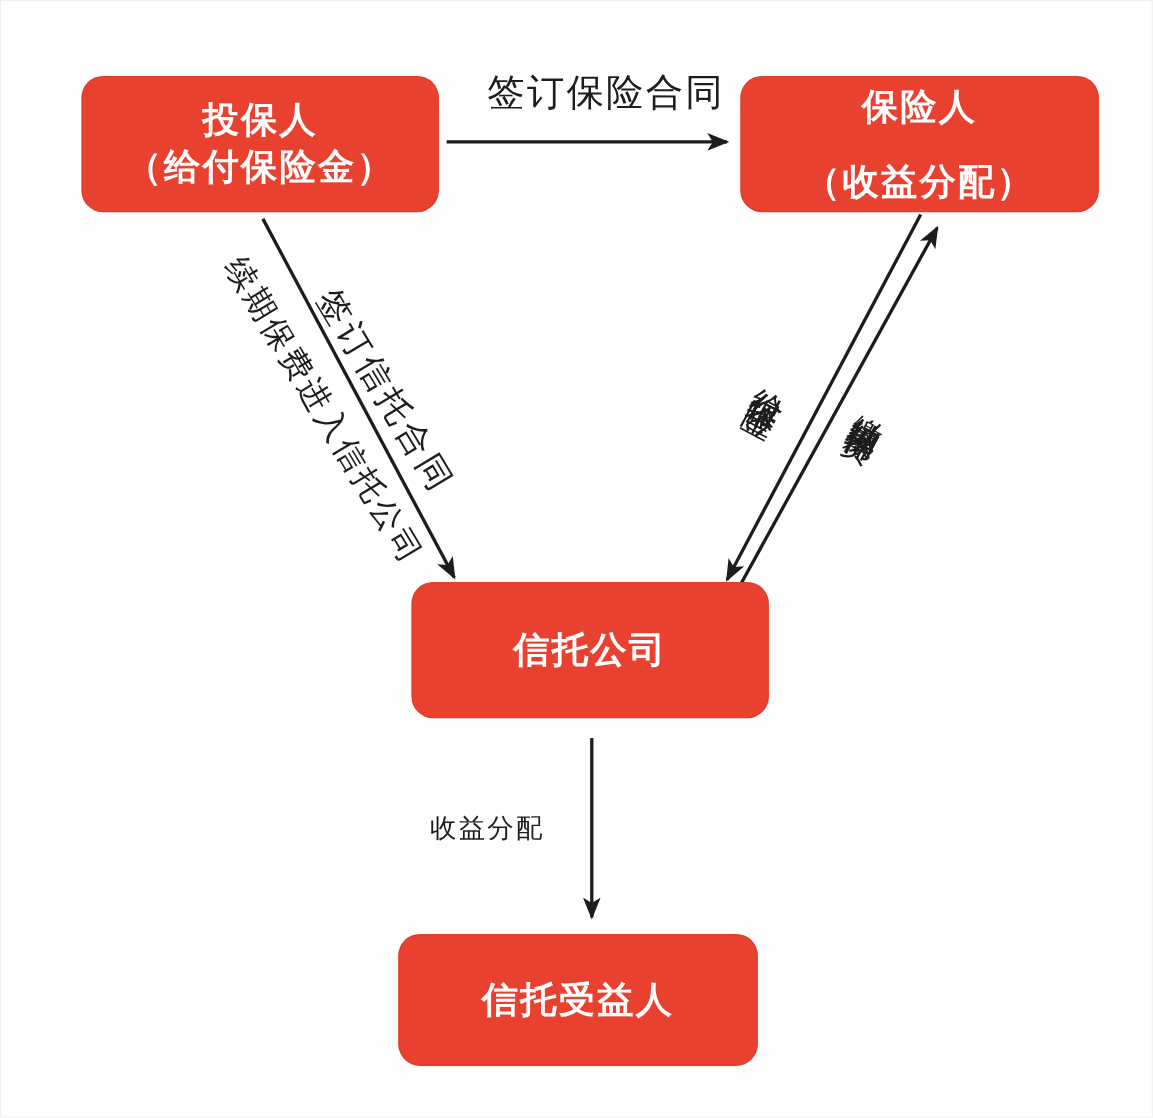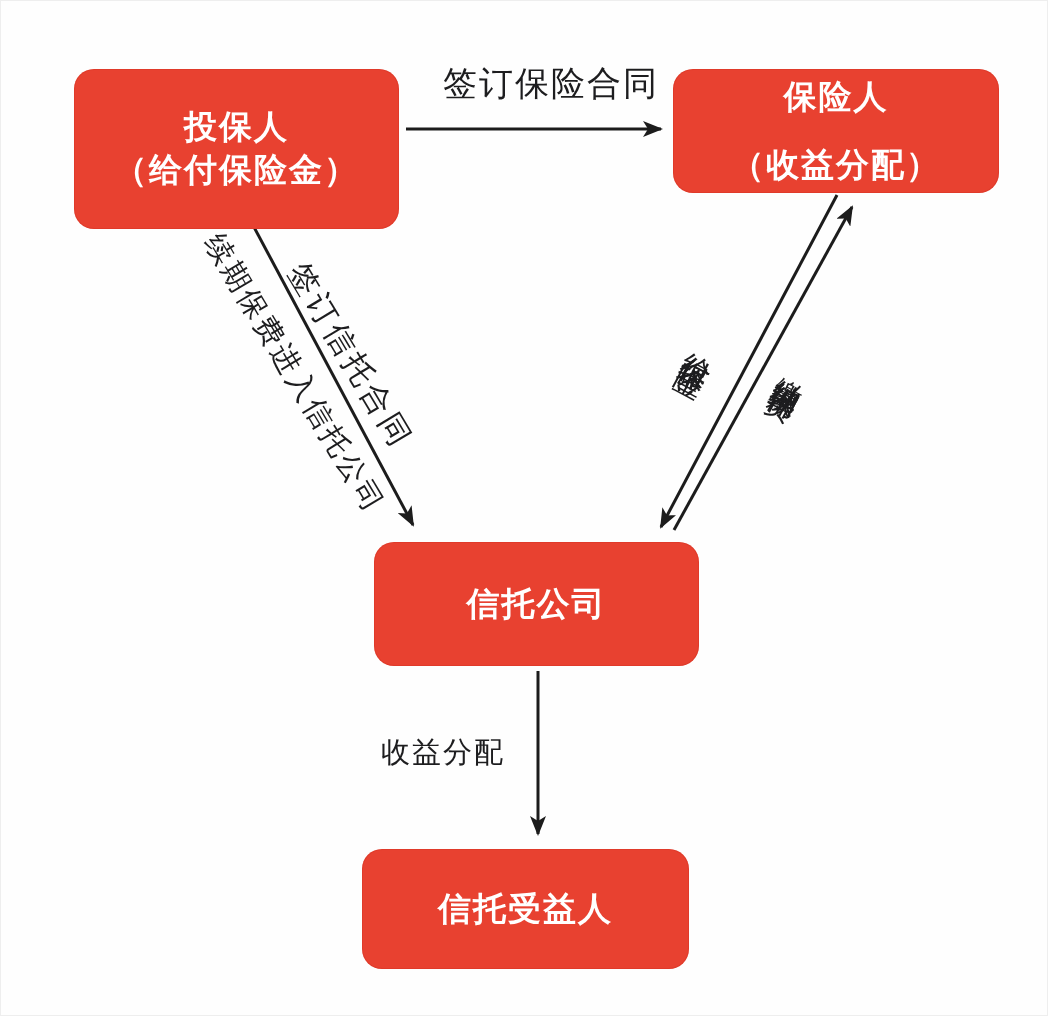--- a/index.html
+++ b/index.html
@@ -36,23 +36,23 @@
     flex-direction: column;
     align-items: center;
     justify-content: center;
     text-align: center;
     font-weight: bold;
     font-size: 33px;
     letter-spacing: 2px;
     line-height: 1.3;
     box-shadow: 0 0 0 1px rgba(200,40,25,0.25) inset;
   }
-  .node-policyholder { left: 73px;  top: 68px;  width: 325px; height: 160px; }
+  .node-policyholder { left: 73px;  top: 68px;  width: 325px; height: 124px; }
   .node-insurer      { left: 672px; top: 68px;  width: 326px; height: 124px; gap: 25px; }
-  .node-trust        { left: 373px; top: 541px; width: 325px; height: 124px; }
+  .node-trust        { left: 373px; top: 528px; width: 325px; height: 124px; }
   .node-beneficiary  { left: 361px; top: 848px; width: 327px; height: 120px; }
 
   .edge-label {
     position: absolute;
     color: #1d1d1f;
     font-family: "DejaVu Serif", serif;
     white-space: nowrap;
     transform: translate(-50%, -50%);
   }
   .lbl-sign-insurance {
@@ -76,21 +76,21 @@
     transform: translate(-50%, -50%) rotate(28deg);
   }
   .lbl-pay-renewal {
     left: 800px; top: 368px;
     font-size: 29px; letter-spacing: 3px;
     writing-mode: vertical-rl;
     transform: translate(-50%, -50%) rotate(28deg);
   }
   .lbl-income {
     left: 442px; top: 752px;
-    font-size: 29px; letter-spacing: 2px;
+    font-size: 24px; letter-spacing: 2px;
   }
 </style>
 </head>
 <body>
 
 <div class="canvas">
 
   <svg class="arrows-layer" viewBox="0 0 1048 1016" xmlns="http://www.w3.org/2000/svg">
     <defs>
       <marker id="ah" viewBox="0 0 20 16" refX="18" refY="8" markerWidth="20" markerHeight="16" markerUnits="userSpaceOnUse" orient="auto">

